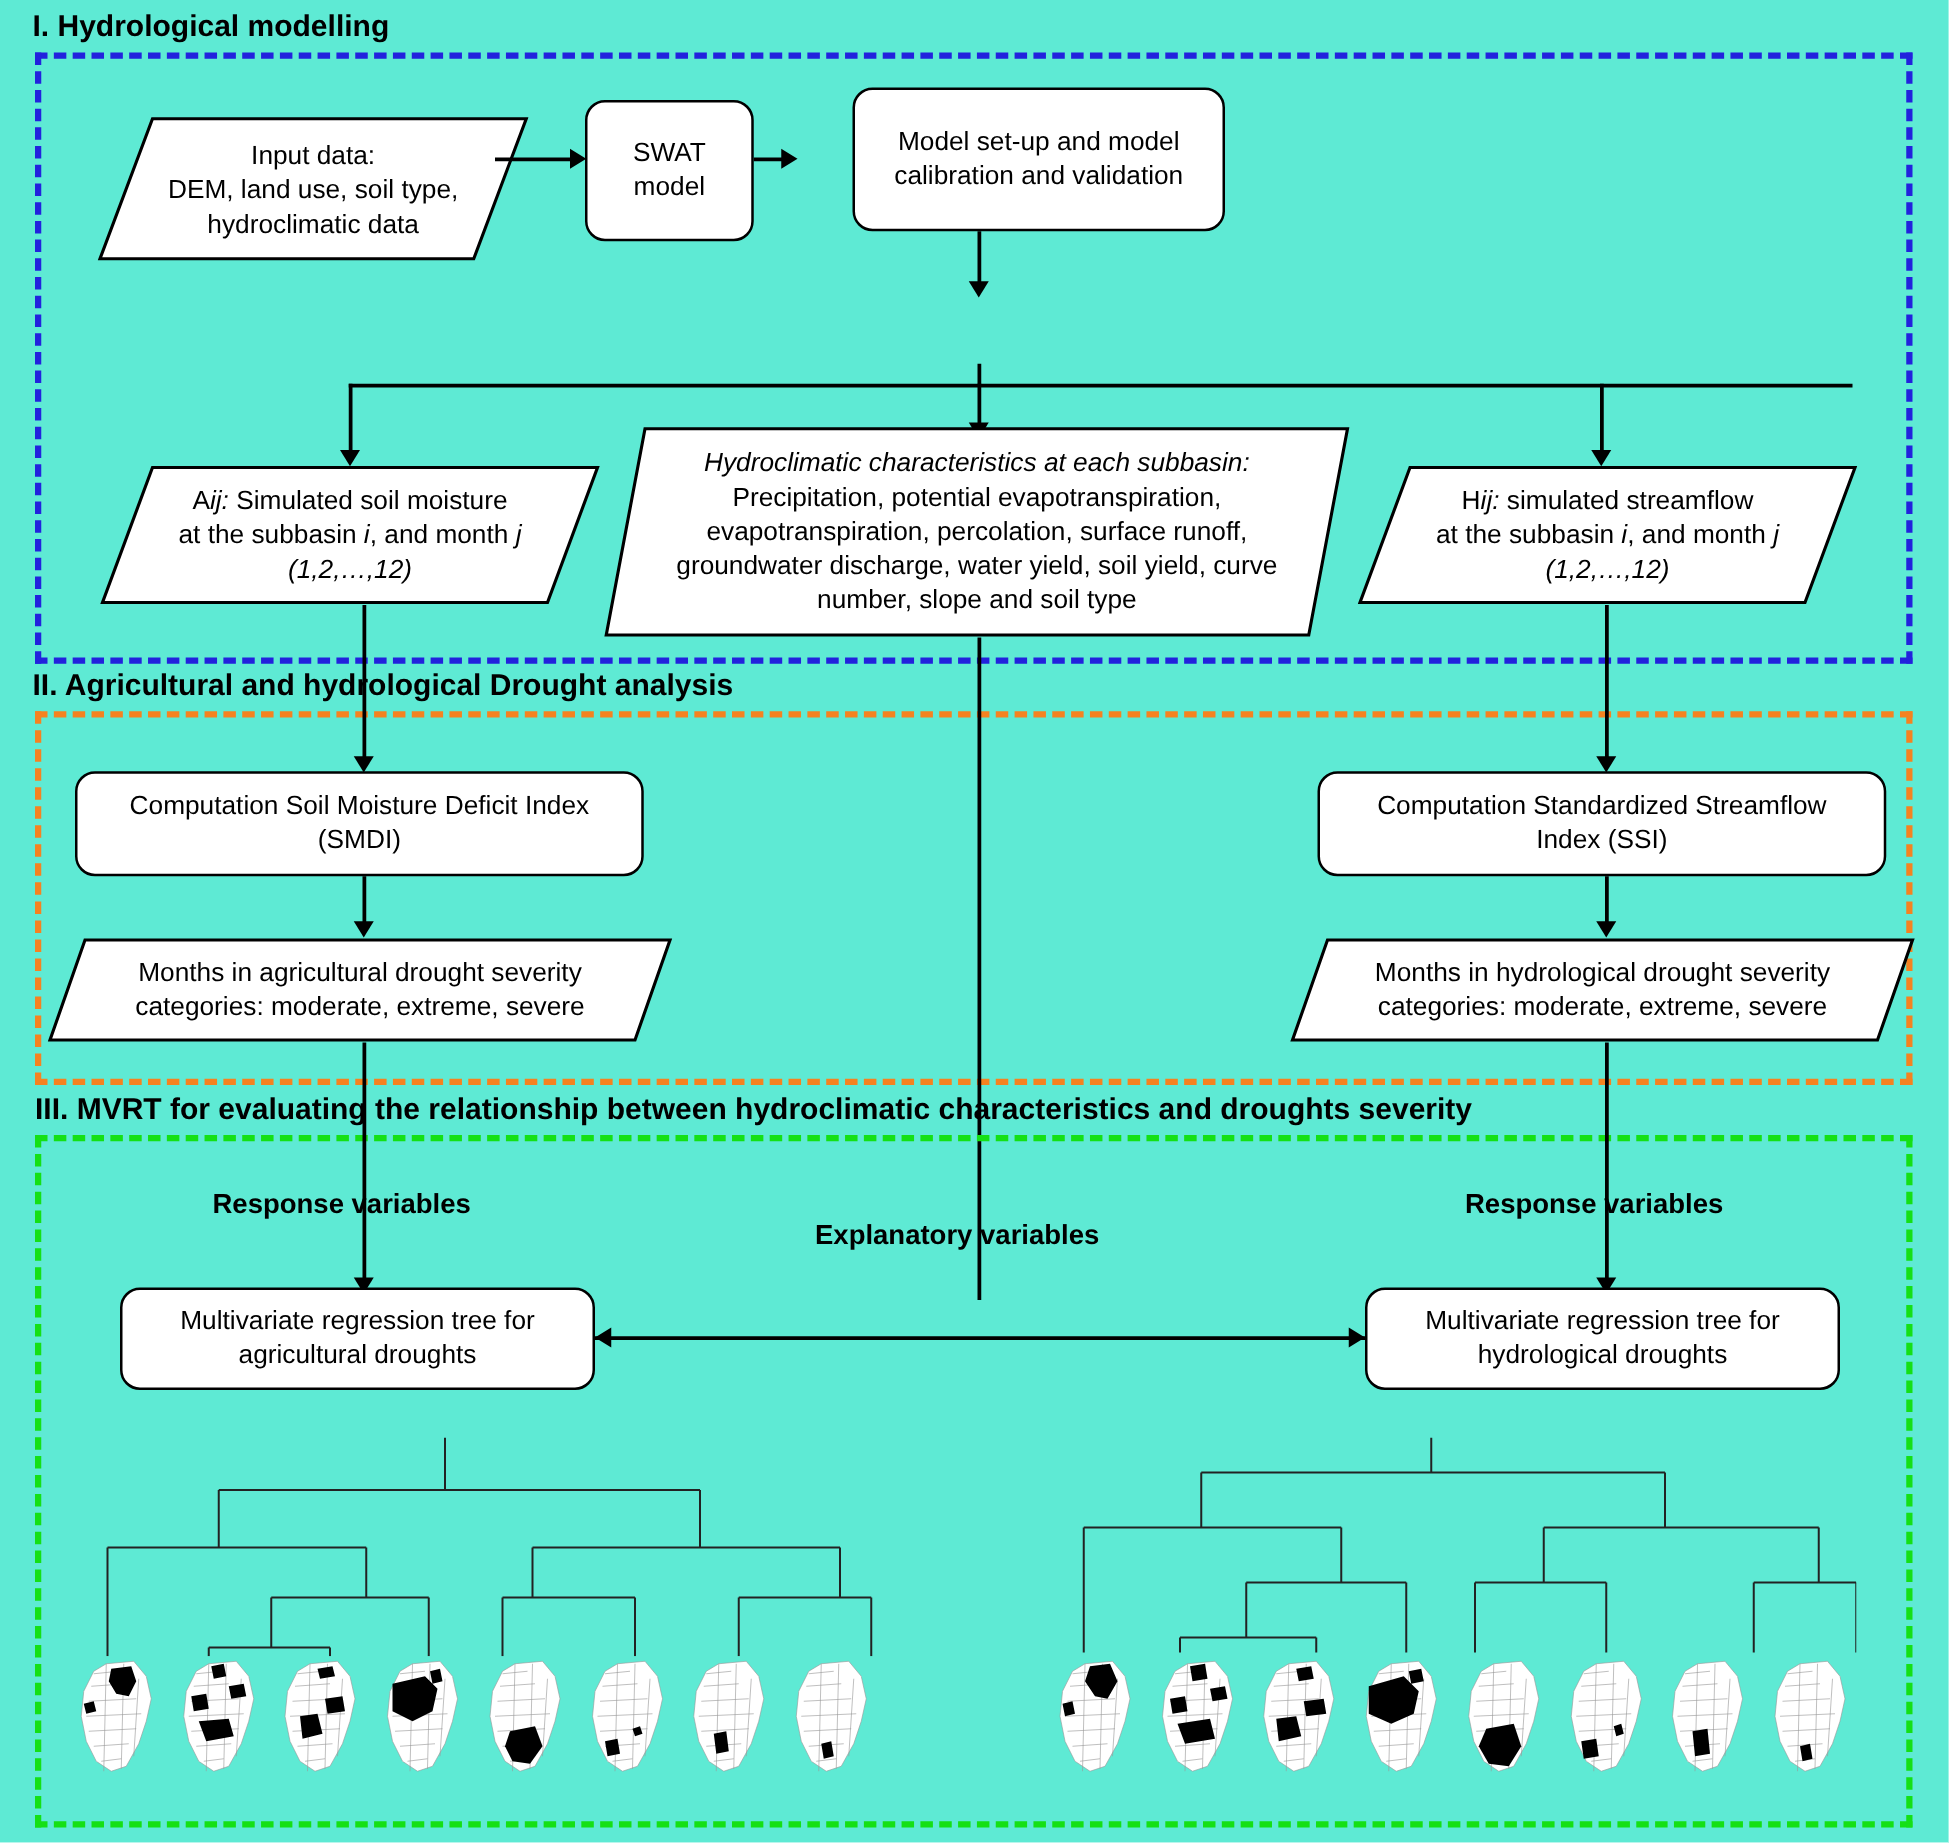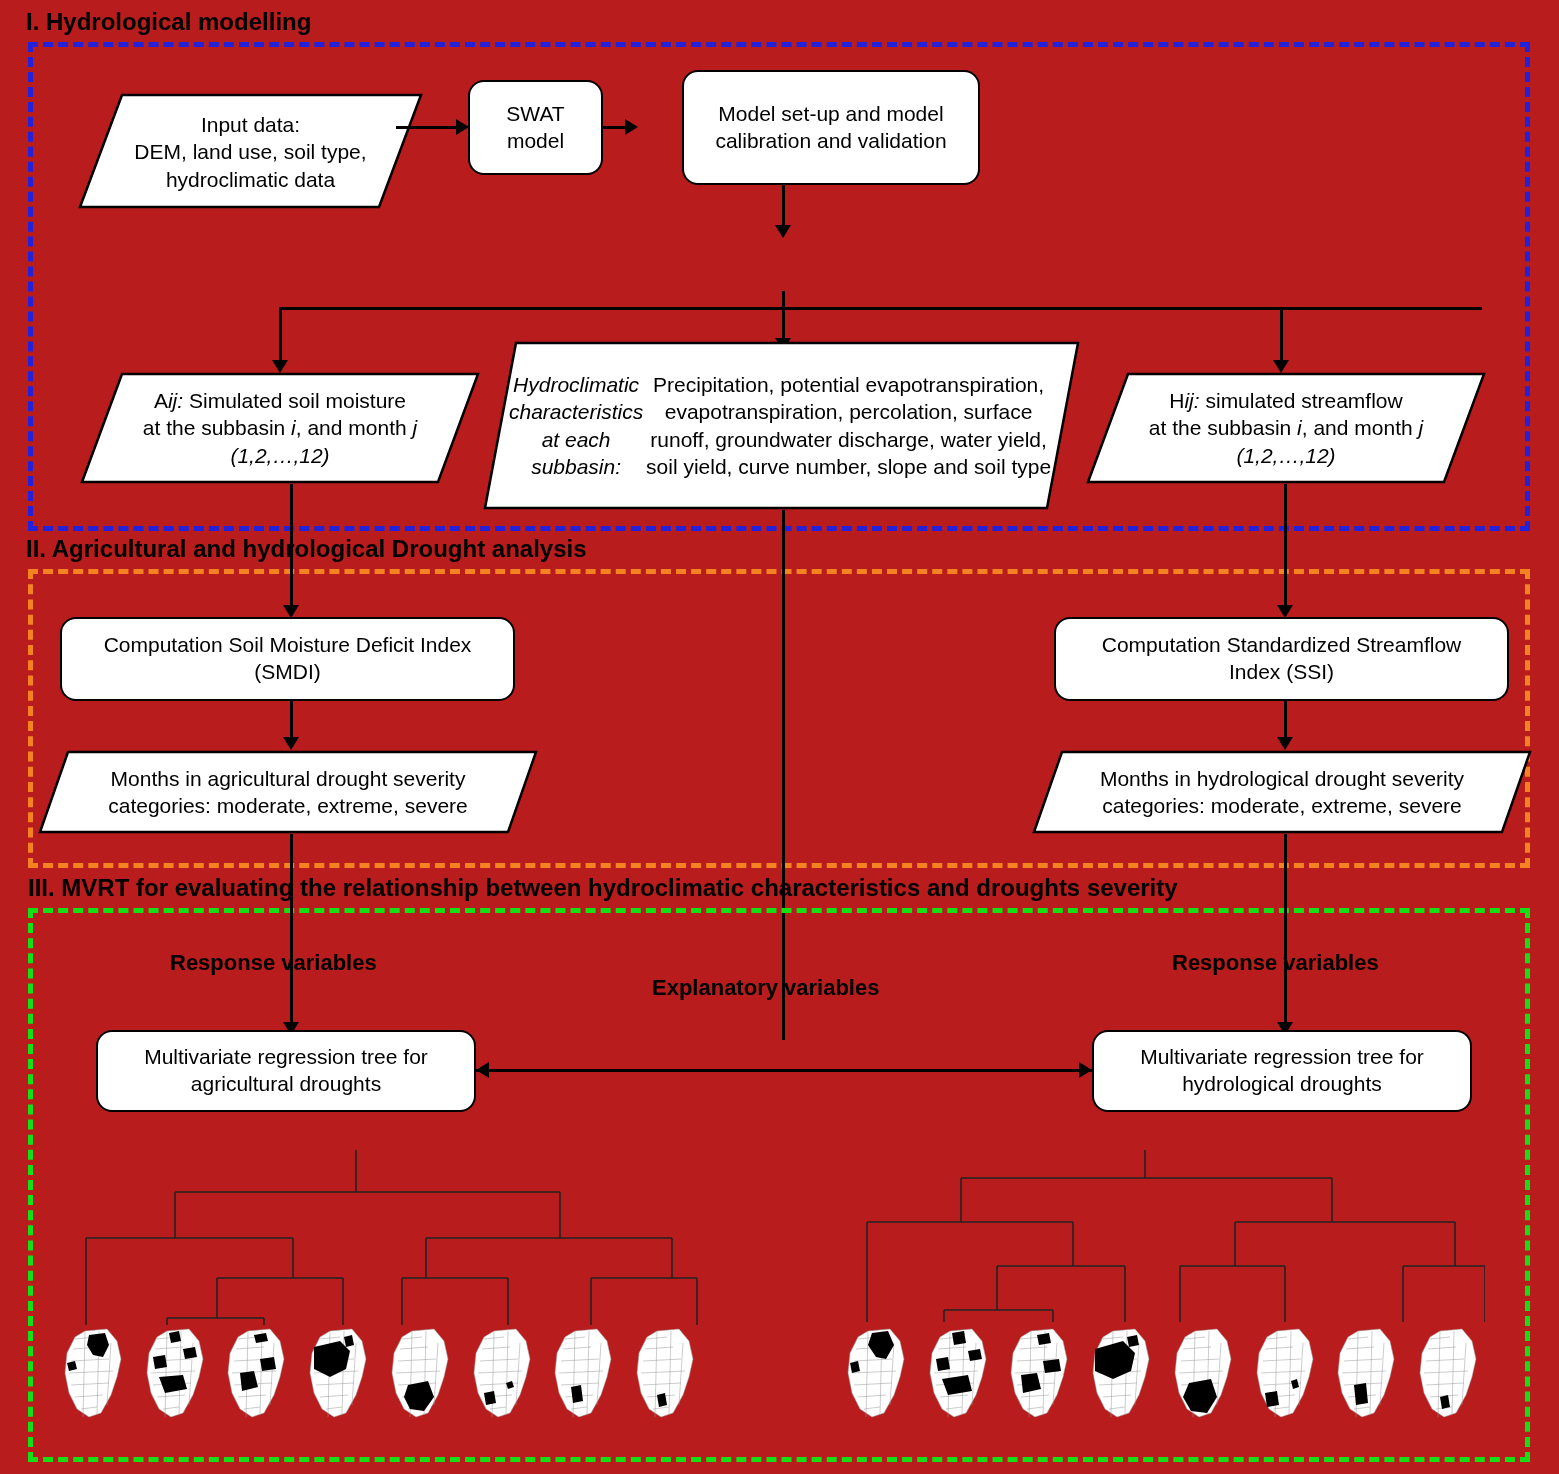--- a/index.html
+++ b/index.html
@@ -1,17 +1,17 @@
 <!DOCTYPE html>
 <html><head>
 <meta charset="utf-8">
 <style>
   html,body{margin:0;padding:0;background:#ffffff;}
   body{font-family:"Liberation Sans",sans-serif;}
-  #stage{position:relative;width:1559px;height:1474px;background:#b91c1c;overflow:hidden;text-decoration:underline;}
+  #stage{position:relative;width:1559px;height:1474px;background:#5eead4;overflow:hidden;text-decoration:underline;}
 
   .sec-label{position:absolute;font-weight:bold;color:#000;white-space:nowrap;}
 
   .dashbox{position:absolute;box-sizing:border-box;background:transparent;}
   .dash-blue{border:5px dashed #2222dd;}
   .dash-orange{border:5px dashed #f58220;}
   .dash-green{border:5px dashed #15e015;}
 
   .node{position:absolute;box-sizing:border-box;display:flex;align-items:center;
         justify-content:center;text-align:center;color:#000;background:#fff;
@@ -55,21 +55,21 @@
     <div class="txt" style="font-size:21px;">
       <span style="white-space:pre-line;">Input data:
 DEM, land use, soil type,
 hydroclimatic data</span>
     </div>
   </div>
 
   <div class="ln lnh" style="left:396px;top:126px;width:62px;"></div>
   <div class="arrow arr-right" style="left:456px;top:119px;"></div>
 
-  <div class="node rounded" style="left:468px;top:80px;width:135px;height:95px;font-size:21px;">
+  <div class="node rounded" style="left:468px;top:80px;width:135px;height:113px;font-size:21px;">
     <span style="white-space:pre-line;">SWAT
 model</span>
   </div>
 
   <div class="ln lnh" style="left:603px;top:126px;width:25px;"></div>
   <div class="arrow arr-right" style="left:625px;top:119px;"></div>
 
   <div class="node rounded" style="left:635px;top:70px;width:298px;height:115px;font-size:21px;margin-left:47px;">
     <span style="white-space:pre-line;">Model set-up and model
 calibration and validation</span>
@@ -96,21 +96,21 @@
       <div><span>A</span><em>ij:</em><span> Simulated soil moisture</span></div>
       <div><span>at the subbasin </span><em>i</em><span>, and month </span><em>j</em></div>
       <div><em>(1,2,…,12)</em></div>
     </div>
   </div>
 
   <div class="para" style="left:483px;top:341px;width:597px;height:169px;">
     <svg class="shape" viewBox="0 0 597 169" preserveAspectRatio="none">
       <polygon points="33,2 595,2 564,167 2,167" fill="#fff" stroke="#000" stroke-width="2.5"></polygon>
     </svg>
-    <div class="txt" style="font-size:21px;flex-direction:row;padding:0 26px;">
+    <div class="txt" style="font-size:21px;flex-direction:column;padding:0 26px;">
       <div style="font-style:italic;">Hydroclimatic characteristics at each subbasin:</div>
       <div>Precipitation, potential evapotranspiration, evapotranspiration, percolation, surface runoff, groundwater discharge, water yield, soil yield, curve number, slope and soil type</div>
     </div>
   </div>
 
   <div class="para" style="left:1086px;top:372px;width:400px;height:112px;">
     <svg class="shape" viewBox="0 0 400 112" preserveAspectRatio="none">
       <polygon points="42,2 398,2 358,110 2,110" fill="#fff" stroke="#000" stroke-width="2.5"></polygon>
     </svg>
     <div class="txt" style="font-size:21px;flex-direction:column;">

